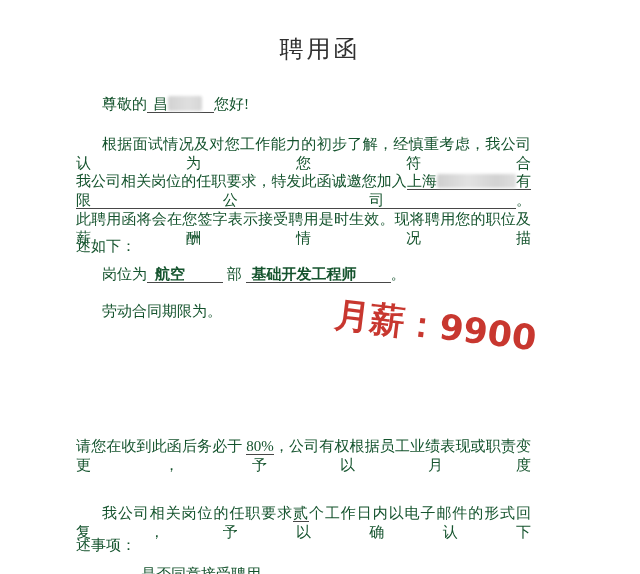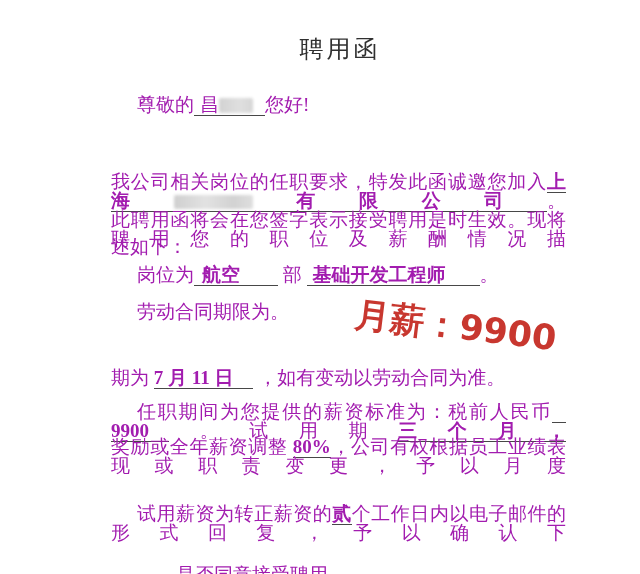--- a/index.html
+++ b/index.html
@@ -3,42 +3,41 @@
 <meta charset="utf-8">
 <style>
   html,body{margin:0;padding:0;background:#ffffff;}
   #page{
     position:relative;
     width:592px;height:574px;
     background:#ffffff;
     overflow:hidden;
     font-family:"Liberation Serif","DejaVu Serif",serif;
     color:#3a3a3a;
-    margin-left:20px;
   }
   #title{
     position:absolute;top:33px;left:0;width:640px;
     text-align:center;
     font-size:24px;letter-spacing:3px;color:#303030;
   }
   .line{
-    position:absolute;left:91px;width:455px;
-    font-size:19px;line-height:19px;
-    color:#a21caf;
+    position:absolute;left:76px;width:455px;
+    font-size:15px;line-height:19px;
+    color:#14532d;
     white-space:nowrap;
   }
   .fill{
     white-space:normal;
     text-align:justify;
     text-align-last:justify;
   }
   .ind{text-indent:26px;}
   .b{font-weight:bold;}
   .u{border-bottom:1px solid #474747;}
-  .bu{font-weight:bold;border-bottom:1px solid #474747;}
+  .bu{font-weight:normal;border-bottom:1px solid #474747;}
   .pad{display:inline-block;height:2px;}
   .pad6{width:6px;}.pad8{width:8px;}.pad12{width:12px;}
   .pad14{width:14px;}.pad20{width:20px;}.pad34{width:34px;}.pad38{width:38px;}
   .blur{
     display:inline-block;vertical-align:-2px;
     background:#d7d7d7;border-radius:2px;
     filter:blur(1.6px);
   }
   .blur-name{width:34px;height:15px;background:linear-gradient(90deg,#d2d2d2,#dfdfdf 60%,#d6d6d6);}
   .blur-company{width:79px;height:14px;background:linear-gradient(90deg,#cfcfcf,#e2e2e2 40%,#d2d2d2 75%,#dedede);}
@@ -59,52 +58,48 @@
 <body>
 
 <div id="page">
 
   <div id="title">聘用函</div>
 
   <div class="line ind" style="top:95px">
     <span>尊敬的</span><span class="u"><span class="pad pad6"></span><span>昌</span><span class="blur blur-name"></span><span class="pad pad12"></span></span><span>您好!</span>
   </div>
 
+  <div class="line fill ind" style="top:135px">根据面试情况及对您工作能力的初步了解，经慎重考虑，我公司认为您符合</div>
 
   <div class="line fill" style="top:172px">
     <span>我公司相关岗位的任职要求，特发此函诚邀您加入</span><span class="bu">上海</span><span class="u"><span class="blur blur-company"></span></span><span class="bu">有限公司</span><span>。</span>
   </div>
 
   <div class="line fill" style="top:210px">此聘用函将会在您签字表示接受聘用是时生效。现将聘用您的职位及薪酬情况描</div>
 
   <div class="line" style="top:237px">述如下：</div>
 
   <div class="line ind" style="top:265px">
     <span>岗位为</span><span class="u"><span class="pad pad8"></span><span class="b">航空</span><span class="pad pad38"></span></span>&nbsp;<span>部</span>&nbsp;<span class="u"><span class="pad pad6"></span><span class="b">基础开发工程师</span><span class="pad pad34"></span></span><span>。</span>
   </div>
 
   <div class="line ind" style="top:302px">劳动合同期限为。</div>
 
 
-  <div class="line" style="top:368px">
-    <span>期为 </span><span class="u"><span class="b">7 月 11 日</span><span class="pad pad20"></span></span>&nbsp;<span>，如有变动以劳动合同为准。</span>
-  </div>
 
-  <div class="line fill ind" style="top:402px">
-    <span>任职期间为您提供的薪资标准为：税前人民币</span><span class="u"><span class="pad pad14"></span><span class="b">9900</span><span class="pad pad20"></span></span><span>。试用期</span><span class="bu">三个月，</span>
-  </div>
 
   <div class="line fill" style="top:437px">
-    <span>奖励或全年薪资调整 </span><span class="bu">80%</span><span>，公司有权根据员工业绩表现或职责变更，予以月度</span>
+    <span>请您在收到此函后务必于 </span><span class="bu">80%</span><span>，公司有权根据员工业绩表现或职责变更，予以月度</span>
   </div>
 
 
   <div class="line fill ind" style="top:504px">
-    <span>试用薪资为转正薪资的</span><span class="bu">贰</span><span>个工作日内以电子邮件的形式回复，予以确认下</span>
+    <span>我公司相关岗位的任职要求</span><span class="bu">贰</span><span>个工作日内以电子邮件的形式回复，予以确认下</span>
   </div>
 
+  <div class="line" style="top:536px">述事项：</div>
 
   <div class="line" style="top:565px;text-indent:65px">是否同意接受聘用</div>
 
   <div id="stamp" style="color: rgb(195, 38, 29);">月薪：9900</div>
 
   <div id="photo-edge"></div>
 </div>
 
 </body></html>

